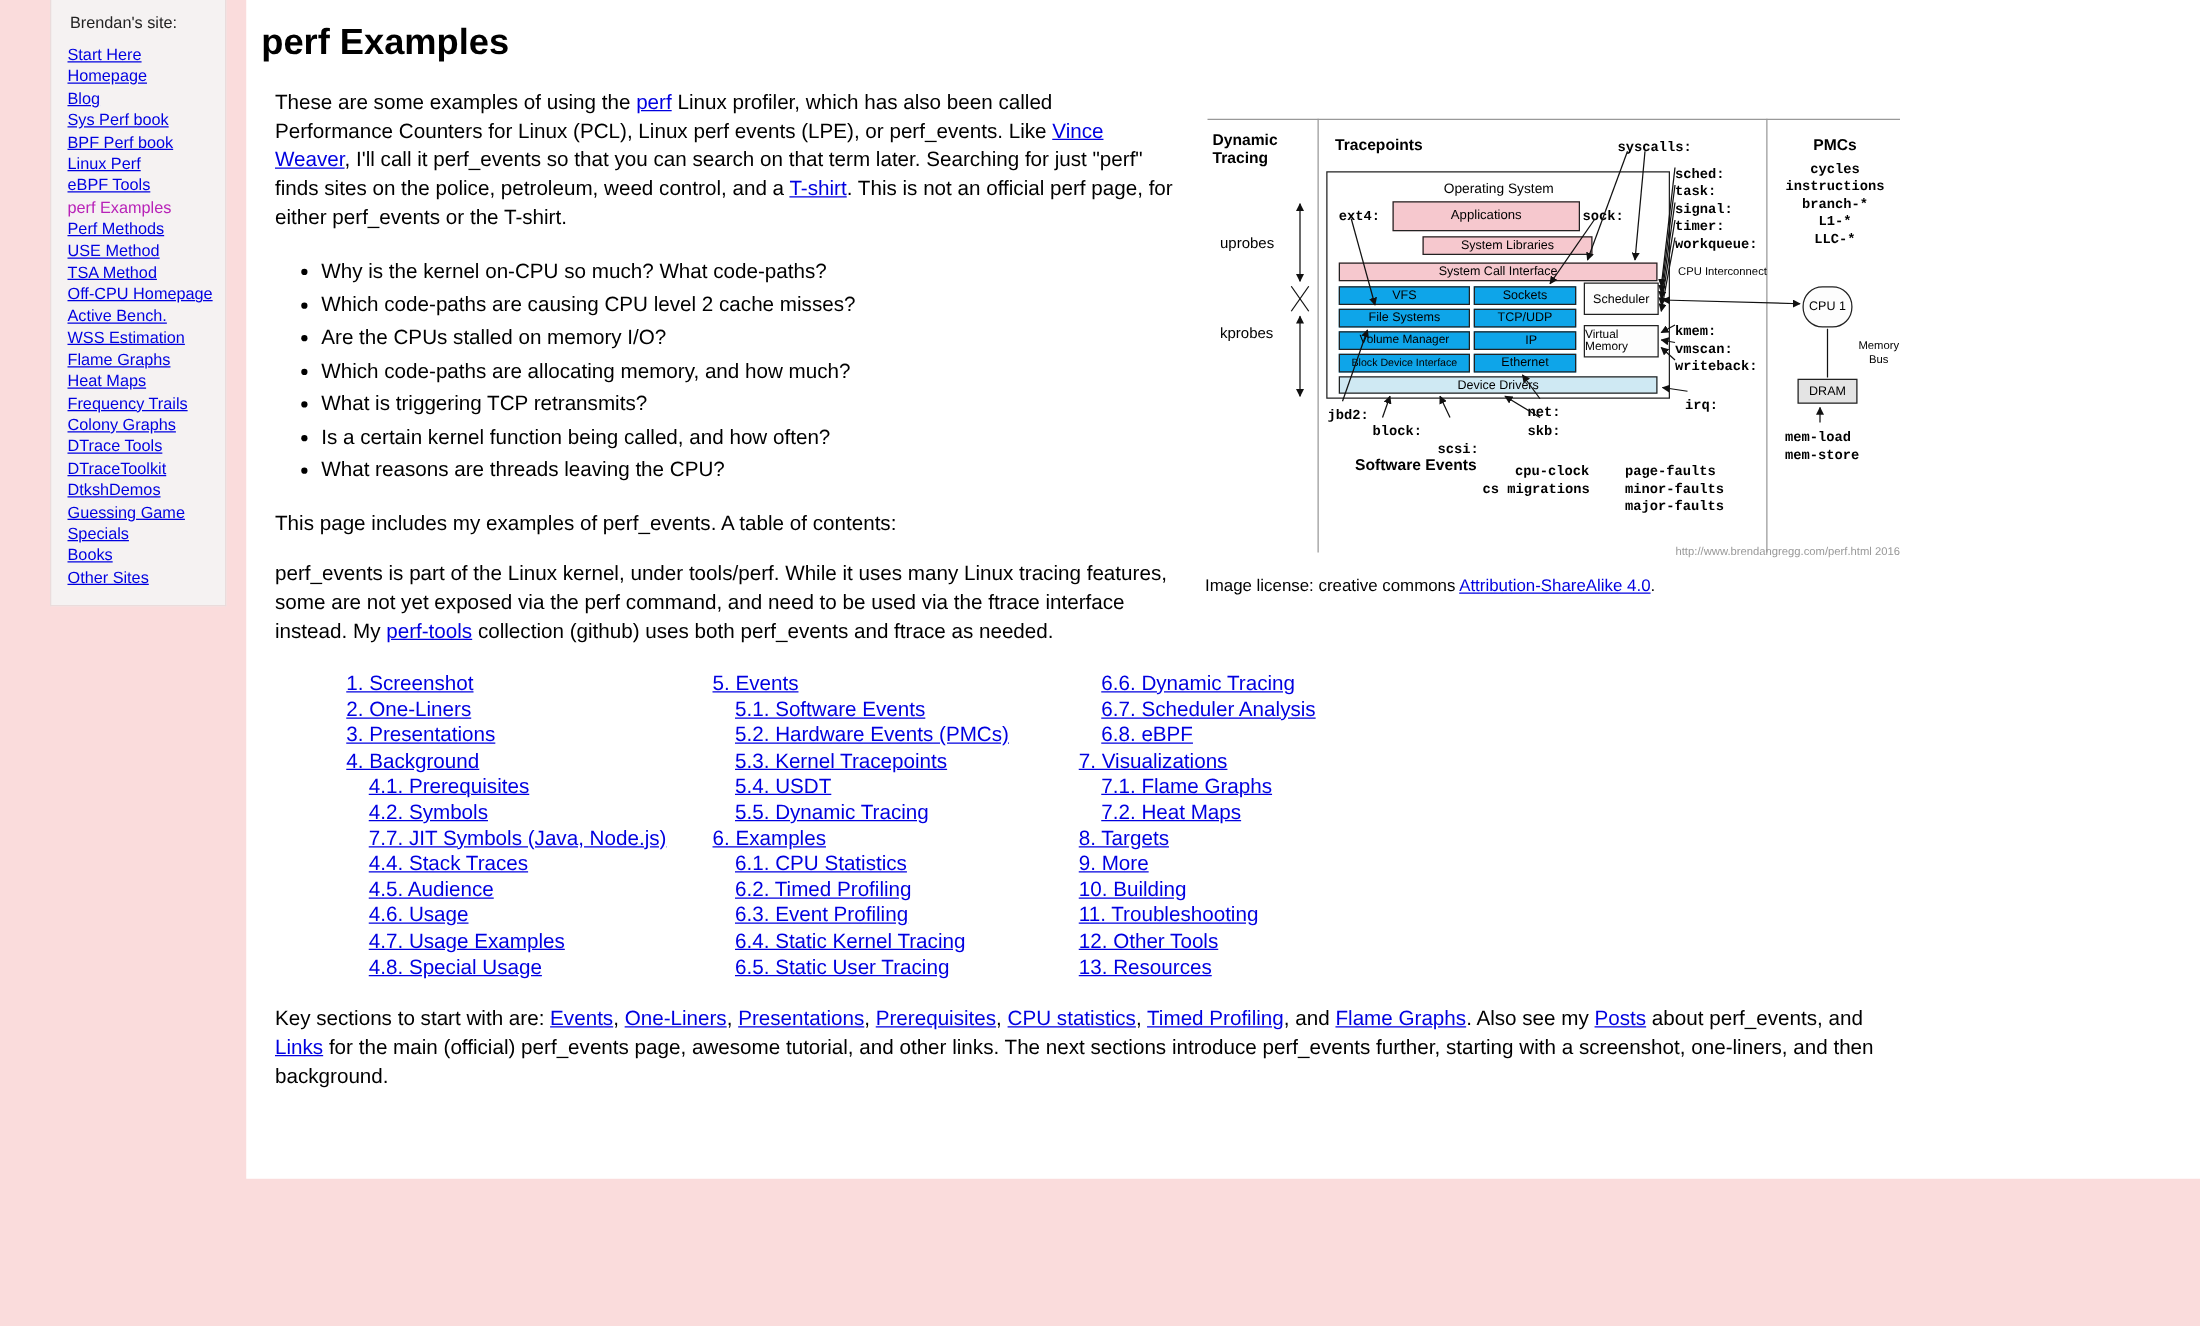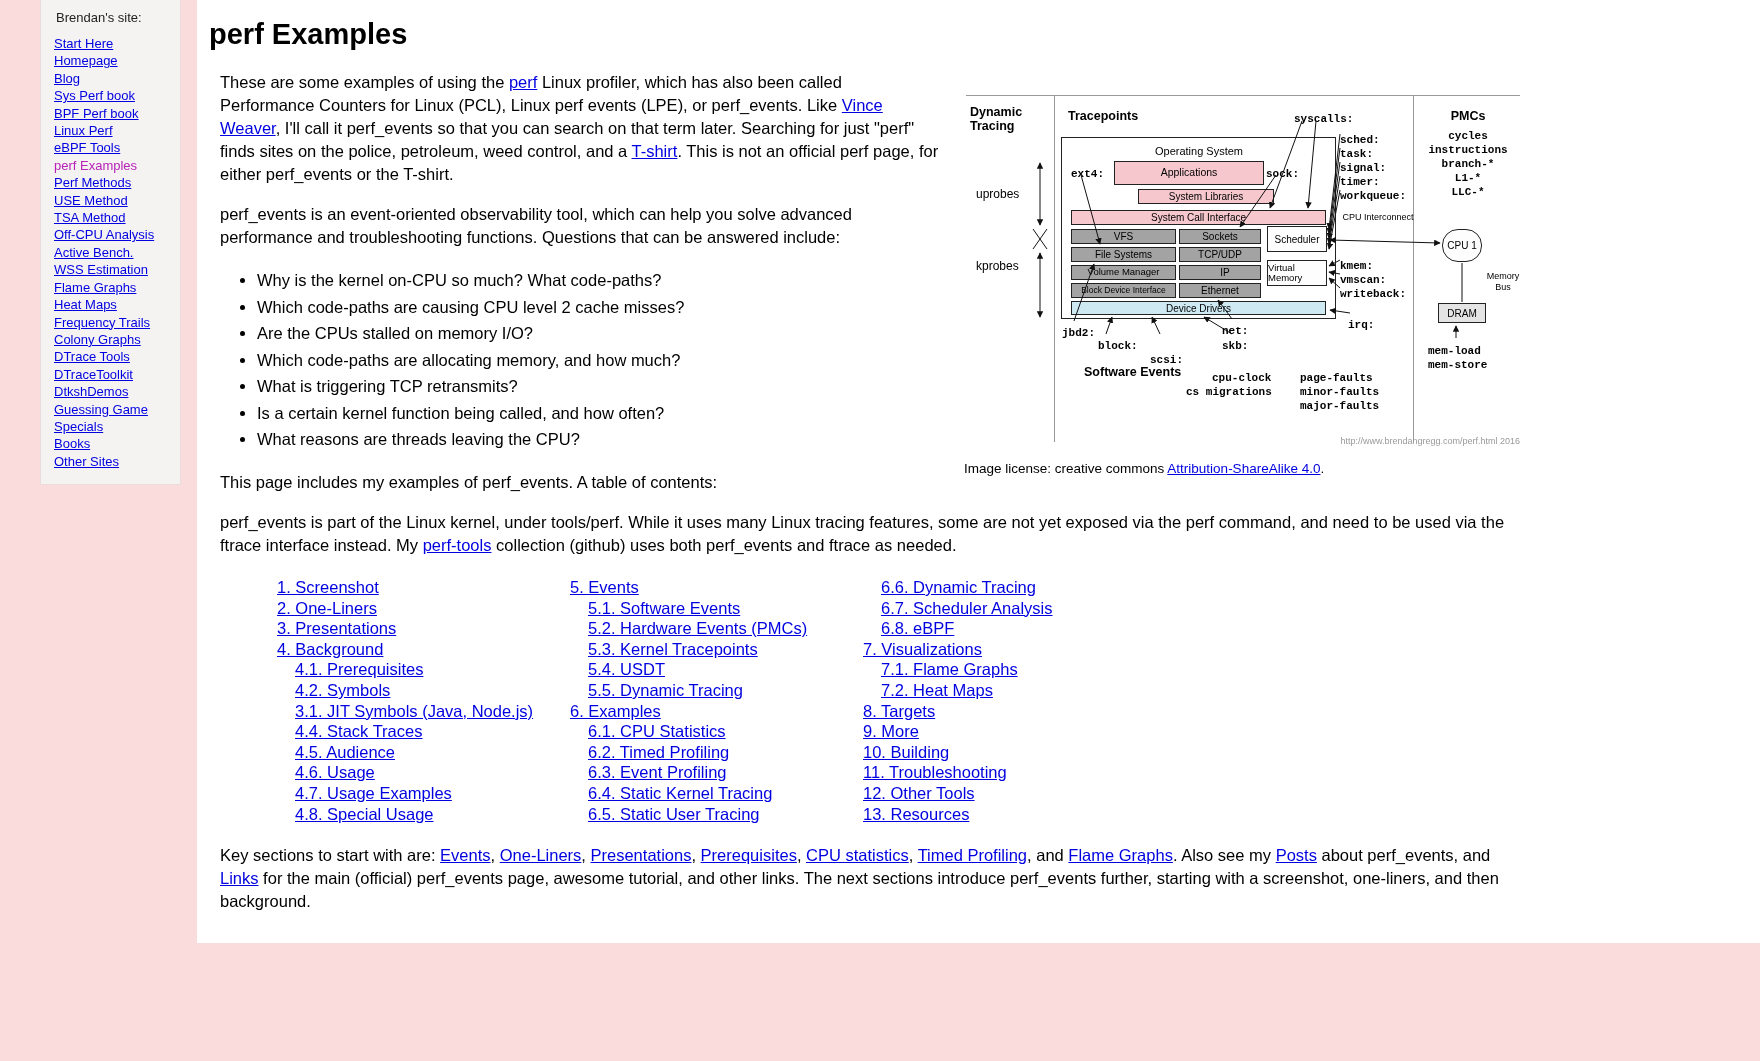--- a/index.html
+++ b/index.html
@@ -45,21 +45,21 @@
   .d-title { left:0; top:0; width:100%; text-align:center; font-size:13.5px; color:#333; }
   .hline { left:2px; top:18px; width:554px; height:0; border-top:1px solid #999; }
   .vline { width:0; border-left:1px solid #999; }
   .d-col { font-weight:bold; font-size:12.5px; line-height:14px; }
   .bx {
     position:absolute; border:1px solid #222;
     display:flex; align-items:center; justify-content:center;
     font-size:10px; line-height:1.1; background:#fdfdfd;
   }
   .pink { background:#f6c8ce; }
-  .blue { background:#a3a3a3; }
+  .blue { background:#0ea5e9; }
   .ltblue { background:#cfe9f3; }
   .gray { background:#e4e4e4; }
   .mono { font-family:"Liberation Mono", monospace; font-weight:bold; font-size:11px; white-space:nowrap; }
   .plain { font-size:12px; }
   .tiny { font-size:9px; line-height:10.5px; text-align:center; }
   .credit { color:#999; font-size:9px; text-align:right; }
   .pmc-list { text-align:center; }
   .pmc-list span { display:block; line-height:14px; }
   svg.arrows { position:absolute; left:0; top:0; pointer-events:none; }
 </style>
@@ -73,21 +73,21 @@
       <a href="#" class="nav-link">Homepage</a>
       <a href="#" class="nav-link">Blog</a>
       <a href="#" class="nav-link">Sys Perf book</a>
       <a href="#" class="nav-link">BPF Perf book</a>
       <a href="#" class="nav-link">Linux Perf</a>
       <a href="#" class="nav-link">eBPF Tools</a>
       <span class="nav-current">perf Examples</span>
       <a href="#" class="nav-link">Perf Methods</a>
       <a href="#" class="nav-link">USE Method</a>
       <a href="#" class="nav-link">TSA Method</a>
-      <a href="#" class="nav-link">Off-CPU Analysis</a>
+      <a href="#" class="nav-link">Off-CPU Homepage</a>
       <a href="#" class="nav-link">Active Bench.</a>
       <a href="#" class="nav-link">WSS Estimation</a>
       <a href="#" class="nav-link">Flame Graphs</a>
       <a href="#" class="nav-link">Heat Maps</a>
       <a href="#" class="nav-link">Frequency Trails</a>
       <a href="#" class="nav-link">Colony Graphs</a>
       <a href="#" class="nav-link">DTrace Tools</a>
       <a href="#" class="nav-link">DTraceToolkit</a>
       <a href="#" class="nav-link">DtkshDemos</a>
       <a href="#" class="nav-link">Guessing Game</a>
@@ -206,42 +206,41 @@
             <line x1="366" y1="163" x2="476" y2="166" marker-start="url(#ah)" marker-end="url(#ah)"></line>
             <line x1="498" y1="186" x2="498" y2="225"></line>
             <line x1="492" y1="261" x2="492" y2="249" marker-end="url(#ah)"></line>
           </g>
         </svg>
       </div>
       <div class="caption">Image license: creative commons <a href="#">Attribution-ShareAlike 4.0</a>.</div>
     </div>
 
     <p>These are some examples of using the <a href="#">perf</a> Linux profiler, which has also been called Performance Counters for Linux (PCL), Linux perf events (LPE), or perf_events. Like <a href="#">Vince Weaver</a>, I'll call it perf_events so that you can search on that term later. Searching for just "perf" finds sites on the police, petroleum, weed control, and a <a href="#">T-shirt</a>. This is not an official perf page, for either perf_events or the T-shirt.</p>
-    <p>perf_events is an event-oriented observability tool, which can help you solve advanced performance and troubleshooting functions. Questions that can be answered include:</p>
     <ul class="q">
         <li>Why is the kernel on-CPU so much? What code-paths?</li>
         <li>Which code-paths are causing CPU level 2 cache misses?</li>
         <li>Are the CPUs stalled on memory I/O?</li>
         <li>Which code-paths are allocating memory, and how much?</li>
         <li>What is triggering TCP retransmits?</li>
         <li>Is a certain kernel function being called, and how often?</li>
         <li>What reasons are threads leaving the CPU?</li>
       </ul>
     <p>This page includes my examples of perf_events. A table of contents:</p>
     <p>perf_events is part of the Linux kernel, under tools/perf. While it uses many Linux tracing features, some are not yet exposed via the perf command, and need to be used via the ftrace interface instead. My <a href="#">perf-tools</a> collection (github) uses both perf_events and ftrace as needed.</p>
 
     <div class="toc">
       <div class="toc-col">
           <a href="#" class="">1. Screenshot</a>
           <a href="#" class="">2. One-Liners</a>
           <a href="#" class="">3. Presentations</a>
           <a href="#" class="">4. Background</a>
           <a href="#" class="indent">4.1. Prerequisites</a>
           <a href="#" class="indent">4.2. Symbols</a>
-          <a href="#" class="indent">3.1. JIT Symbols (Java, Node.js)</a>
+          <a href="#" class="indent">7.7. JIT Symbols (Java, Node.js)</a>
           <a href="#" class="indent">4.4. Stack Traces</a>
           <a href="#" class="indent">4.5. Audience</a>
           <a href="#" class="indent">4.6. Usage</a>
           <a href="#" class="indent">4.7. Usage Examples</a>
           <a href="#" class="indent">4.8. Special Usage</a>
         </div>
       <div class="toc-col">
           <a href="#" class="">5. Events</a>
           <a href="#" class="indent">5.1. Software Events</a>
           <a href="#" class="indent">5.2. Hardware Events (PMCs)</a>

